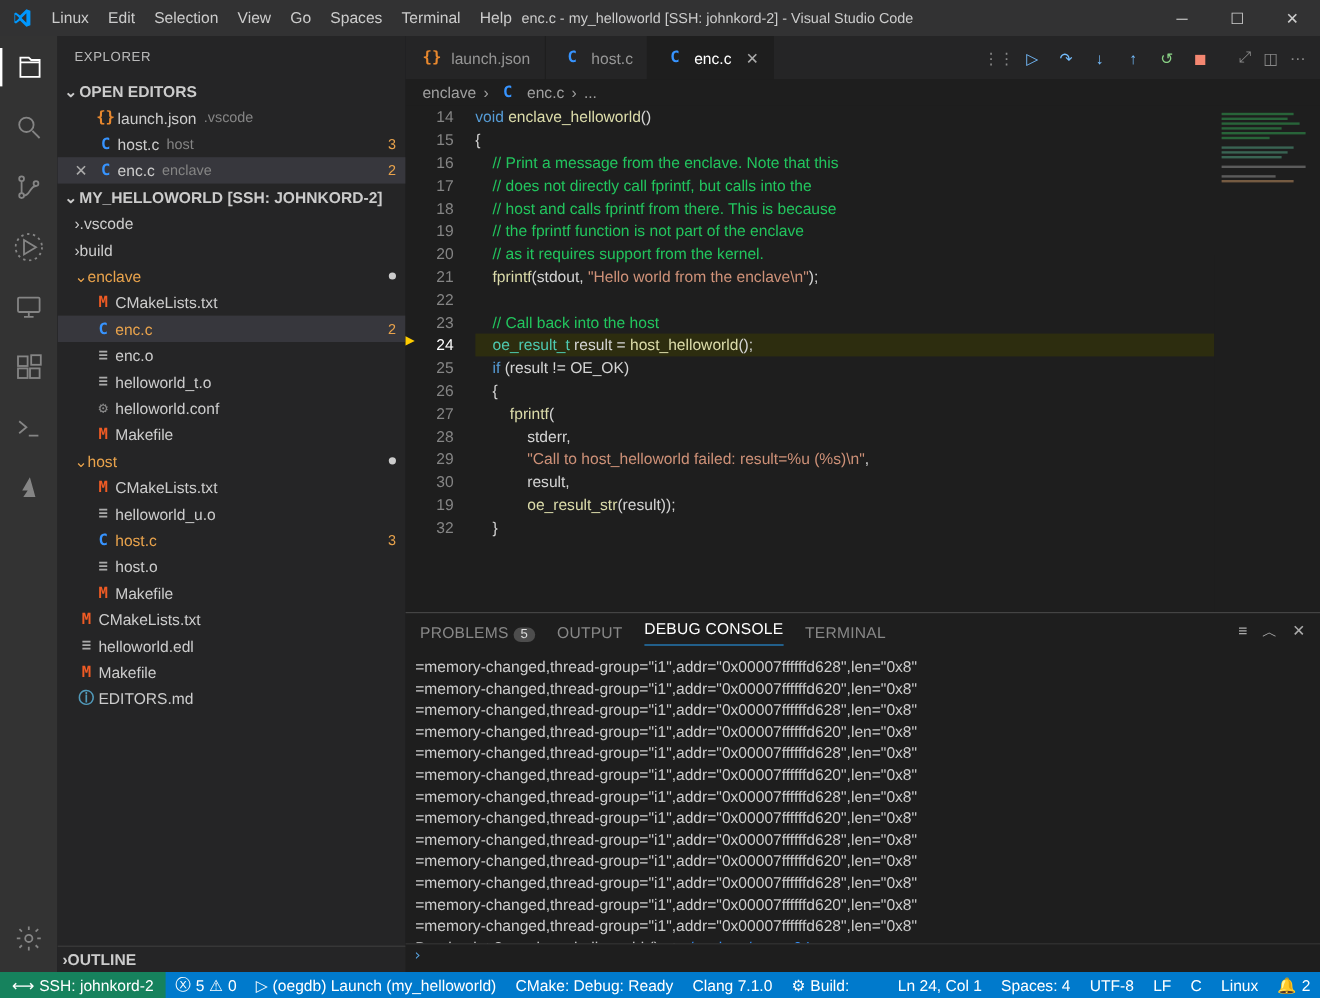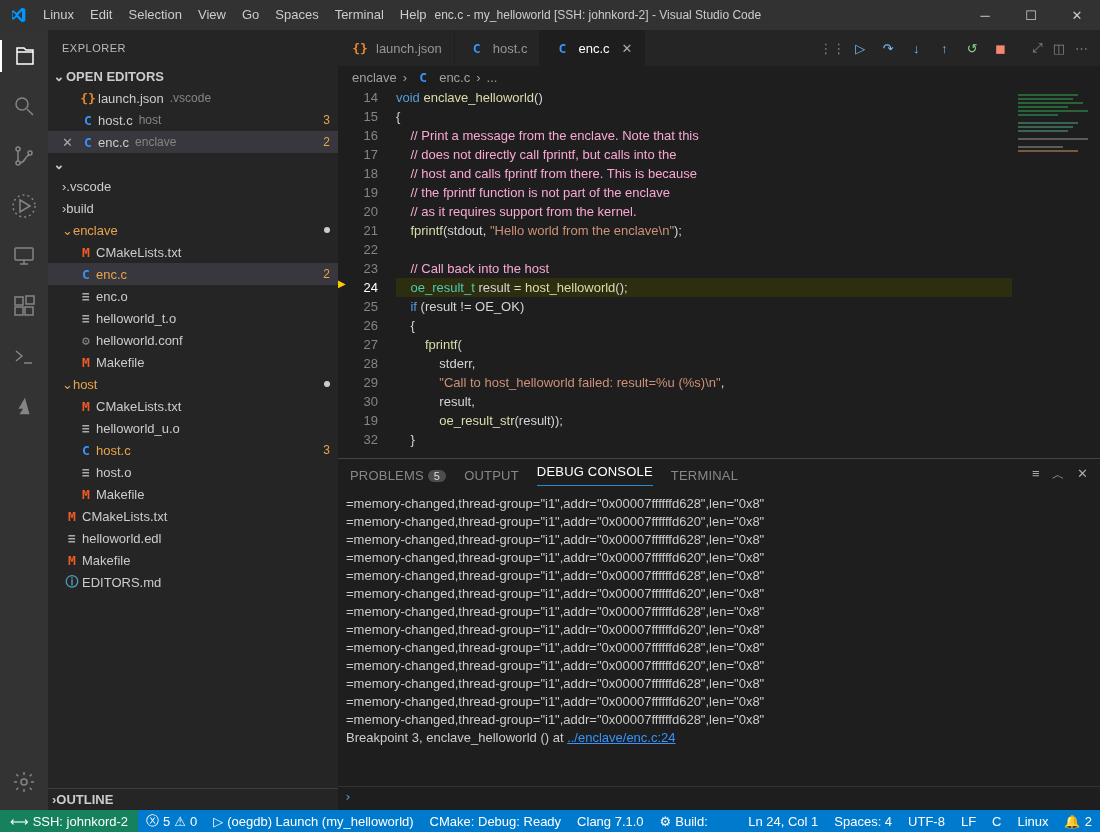--- a/index.html
+++ b/index.html
@@ -38,35 +38,35 @@
 .dbtn.grip{color:#888}
 .dbtn.stop{color:#f48771}
 .editor-actions{display:flex;align-items:center;gap:10px;padding:0 12px;color:#888}
 .breadcrumb{height:22px;background:#1e1e1e;display:flex;align-items:center;padding:0 14px;color:#a0a0a0;font-size:12px;gap:6px}
 .code-wrap{flex:1;display:flex;background:#1e1e1e;min-height:0;position:relative;font-family:Consolas,monospace;font-size:14px}
 .gutter{width:58px;text-align:right;color:#858585;padding:0 18px 0 0;line-height:19px}
 .code{flex:1;white-space:pre;color:#d4d4d4;line-height:19px;overflow:hidden}
 .hl-line{background:#40400078;display:inline-block;width:100%}
 .bp-arrow{position:absolute;left:0px;top:190px;color:#ffcc00;font-size:10px}
 .minimap{width:88px;background:#1e1e1e;border-left:0;padding:4px;opacity:.5}
-.panel{height:352px;background:#1e1e1e;border-top:1px solid #444;display:flex;flex-direction:column}
+.panel{height:300px;background:#1e1e1e;border-top:1px solid #444;display:flex;flex-direction:column}
 .panel-tabs{height:32px;display:flex;align-items:center;padding:0 12px;gap:18px;color:#888;font-size:11px}
 .panel-tabs span{letter-spacing:0.2px}
 .panel-tabs .act{color:#fff;border-bottom:1px solid #268bd2;padding-bottom:6px}
 .pcount{background:#4d4d4d;border-radius:8px;padding:0 6px;color:#ddd;margin-left:4px;font-size:11px}
 .panel-actions{margin-left:auto;display:flex;gap:12px;color:#aaa}
 .console{flex:1;font-family:Consolas,monospace;font-size:14px;line-height:18px;color:#ccc;padding:4px 8px;overflow:hidden}
 .console .link{color:#3794ff;text-decoration:underline}
 .prompt{border-top:1px solid #333;height:24px;color:#569cd6;padding:2px 6px;font-family:monospace}
 .outline{height:22px;background:#252526;border-top:1px solid #3c3c3c;display:flex;align-items:center;padding:0 4px;font-size:11px;font-weight:700;color:#ccc}
 .status{height:22px;background:#007acc;color:#fff;display:flex;align-items:center;font-size:12px}
 .status .seg{padding:0 8px;display:flex;align-items:center;gap:4px;height:100%}
 .status .remote{background:#16825d;padding:0 10px}
 .sp{flex:1}
-.kw{color:#569cd6}.fn{color:#dcdcaa}.str{color:#ce9178}.cm{color:#f9a8d4}.ty{color:#4ec9b0}
+.kw{color:#569cd6}.fn{color:#dcdcaa}.str{color:#ce9178}.cm{color:#22c55e}.ty{color:#4ec9b0}
 svg{display:block}
 </style>
 </head>
 <body>
 
 <div class="titlebar">
   <div class="logo">
     <svg width="16" height="16" viewBox="0 0 24 24">
         <path fill="#0098ff" d="M23 3l-5-2-8 8-5-4-2 1v12l2 1 5-4 8 8 5-2V3zM6 15l-2 1V8l2 1 3 3-3 3zm12 3l-6-6 6-6v12z"></path>
       </svg>
@@ -172,20 +172,21 @@
       </div>
     <div class="tree-row sel" style="padding-left:14px">
         <span style="width:16px;color:#aaa">✕</span>
         <span class="ico ic-c">C</span>
         <span>enc.c</span>
         <span class="fname-dim">enclave</span>
         <span class="badge">2</span>
       </div>
     <div class="sb-sec">
         <span class="chev">⌄</span>
+        <span>MY_HELLOWORLD [SSH: JOHNKORD-2]</span>
       </div>
     <div class="tree">
       <div class="tree-row" style="padding-left:14px">
           <span class="chev">›</span>
           <span>.vscode</span>
         </div>
       <div class="tree-row" style="padding-left:14px">
           <span class="chev">›</span>
           <span>build</span>
         </div>

